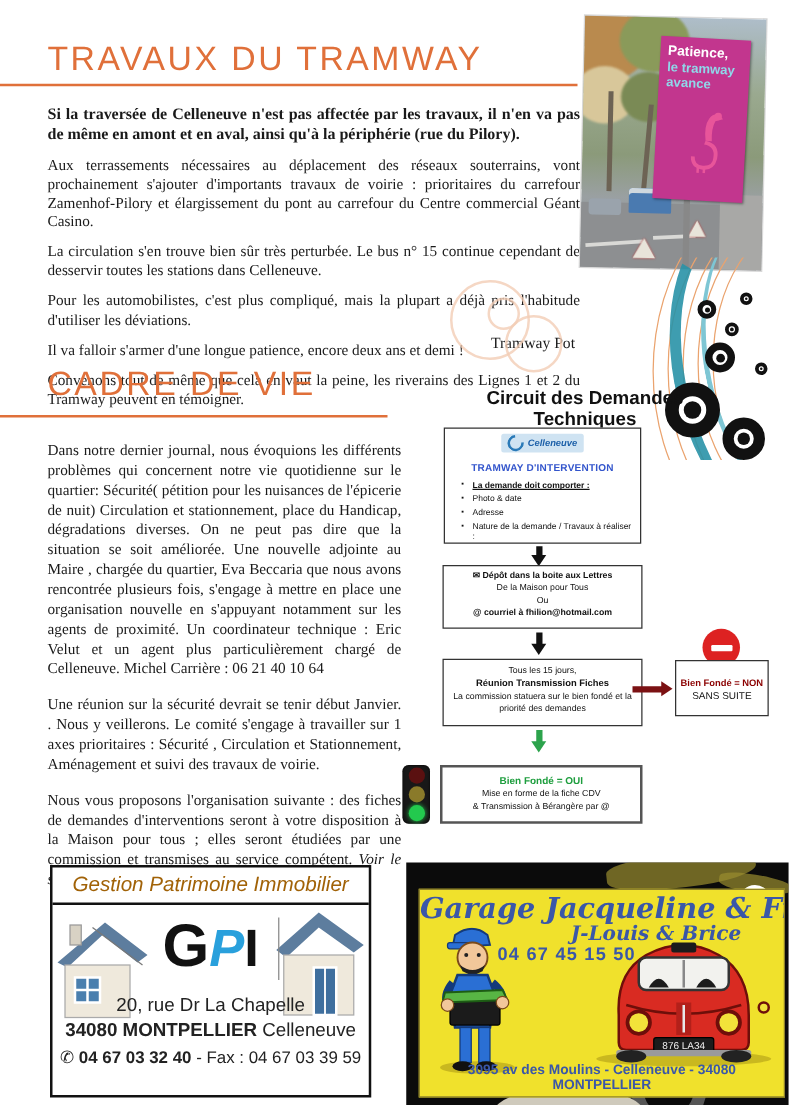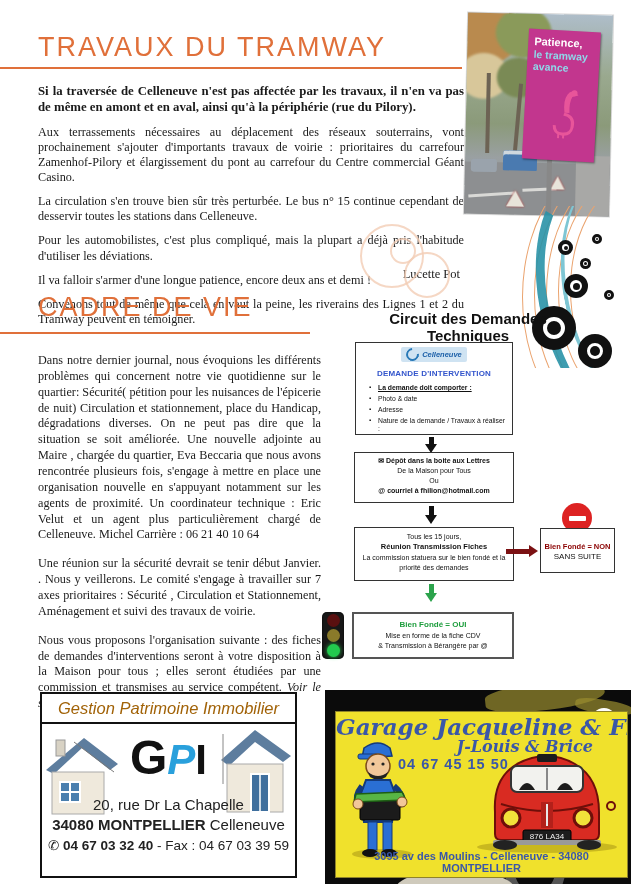--- a/index.html
+++ b/index.html
@@ -128,21 +128,21 @@
 <div class="abs rule" style="left:0;top:67px;width:462px;"></div>
 
 <div class="abs bodycol" style="left:38px;top:84px;width:426px;">
   <p class="lead">Si la traversée de Celleneuve n'est pas affectée par les travaux, il n'en va pas de même en amont et en aval, ainsi qu'à la périphérie (rue du Pilory).</p>
   <p>Aux terrassements nécessaires au déplacement des réseaux souterrains, vont prochainement s'ajouter d'importants travaux de voirie : prioritaires du carrefour Zamenhof-Pilory et élargissement du pont au carrefour du Centre commercial Géant Casino.</p>
   <p>La circulation s'en trouve bien sûr très perturbée. Le bus n° 15 continue cependant de desservir toutes les stations dans Celleneuve.</p>
   <p>Pour les automobilistes, c'est plus compliqué, mais la plupart a déjà pris l'habitude d'utiliser les déviations.</p>
   <p>Il va falloir s'armer d'une longue patience, encore deux ans et demi !</p>
   <p>Convenons tout de même que cela en vaut la peine, les riverains des Lignes 1 et 2 du Tramway peuvent en témoigner.</p>
 </div>
-<div class="abs signature" style="left:330px;top:267px;width:130px;">Lucette Pot</div>
+<div class="abs signature" style="left:330px;top:267px;width:130px;">Tramway Pot</div>
 
 <div class="abs photo">
   <div class="foliage" style="left:-18px;top:-12px;width:70px;height:64px;background:#b98a4e;"></div>
   <div class="foliage" style="left:28px;top:-6px;width:56px;height:50px;background:#8a9a5a;"></div>
   <div class="foliage" style="left:-8px;top:40px;width:50px;height:46px;background:#d8c79a;"></div>
   <div class="foliage" style="left:30px;top:44px;width:44px;height:40px;background:#7a8a55;"></div>
   <div class="trunk" style="left:20px;top:60px;height:80px;"></div>
   <div class="trunk" style="left:50px;top:70px;height:70px;transform:rotate(4deg);"></div>
   <div class="road"></div>
   <div class="sidewalk"></div>
@@ -199,32 +199,32 @@
 </div>
 <div class="abs faintring" style="left:360px;top:224px;width:60px;height:60px;"></div>
 <div class="abs faintring" style="left:404px;top:252px;width:42px;height:42px;"></div>
 <div class="abs faintring" style="left:390px;top:238px;width:22px;height:22px;"></div>
 
 <div class="abs sec-title" style="left:38px;top:292px;">CADRE DE VIE</div>
 <div class="abs rule" style="left:0;top:332px;width:310px;"></div>
 
 <div class="abs cadrecol" style="left:38px;top:353px;width:283px;">
   <p>Dans notre dernier journal, nous évoquions les différents problèmes  qui concernent notre vie quotidienne sur le quartier: Sécurité( pétition pour les nuisances de l'épicerie de nuit) Circulation et stationnement, place du Handicap, dégradations diverses. On ne peut pas dire que la situation se soit améliorée. Une nouvelle adjointe au Maire , chargée du quartier, Eva Beccaria  que nous avons rencontrée plusieurs fois,  s'engage à mettre en place une organisation nouvelle en s'appuyant notamment sur les agents de proximité. Un coordinateur technique : Eric Velut  et un agent plus particulièrement chargé de Celleneuve.  Michel Carrière : 06 21 40 10 64</p>
-  <p>Une réunion sur la sécurité devrait se tenir début Janvier. . Nous y veillerons. Le comité s'engage à travailler sur 7 axes prioritaires : Sécurité , Circulation et Stationnement, Aménagement et suivi des travaux de voirie.</p>
+  <p>Une réunion sur la sécurité devrait se tenir début Janvier. . Nous y veillerons. Le comité s'engage à travailler sur 1 axes prioritaires : Sécurité , Circulation et Stationnement, Aménagement et suivi des travaux de voirie.</p>
   <p><span>Nous vous proposons l'organisation suivante : des fiches de demandes d'interventions seront à votre disposition à la Maison pour tous ; elles seront étudiées par une commission et transmises au service compétent. </span><span class="it">Voir le schéma.</span></p>
 </div>
 
 <div class="abs flow-title" style="left:348px;top:310px;width:240px;">Circuit des Demandes Techniques</div>
 
 <div class="fbox center" style="left:355px;top:342px;width:158px;height:93px;padding:3px 5px;">
   <span class="logo-pill">
     <span class="logo-swirl"></span>
     <span class="logo-name">Celleneuve</span>
   </span>
-  <div class="fb-head">DEMANDE D'INTERVENTION</div>
+  <div class="fb-head">TRAMWAY D'INTERVENTION</div>
   <ul class="fb-bullets">
     <li class="b1">La demande doit comporter :</li>
     <li>Photo &amp; date</li>
     <li>Adresse</li>
     <li>Nature de la demande / Travaux à réaliser :</li>
   </ul>
 </div>
 
 <div class="arrow-v" style="left:429px;top:437px;height:8px;"></div>
 

